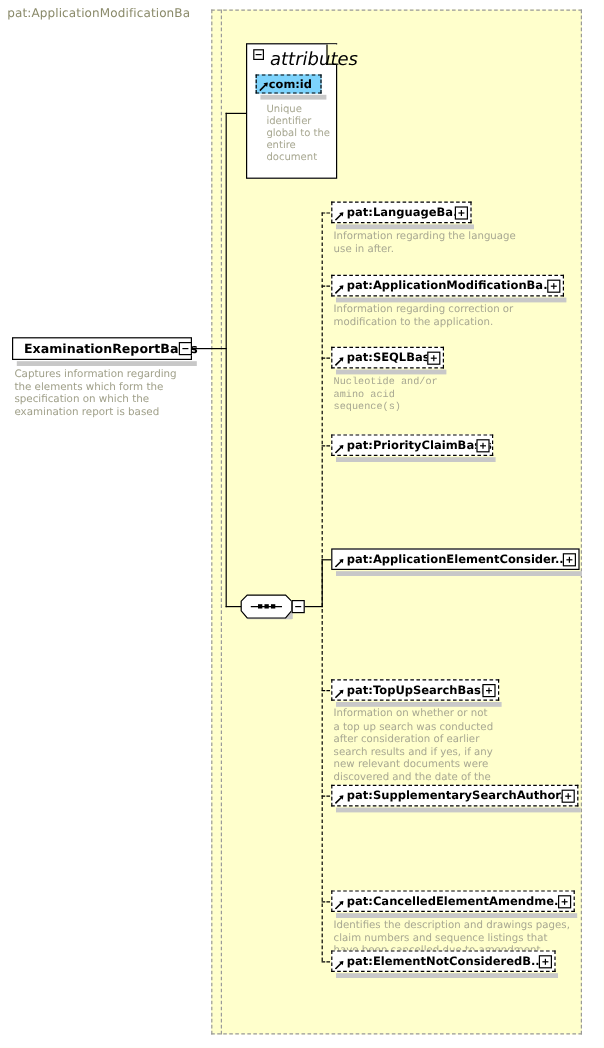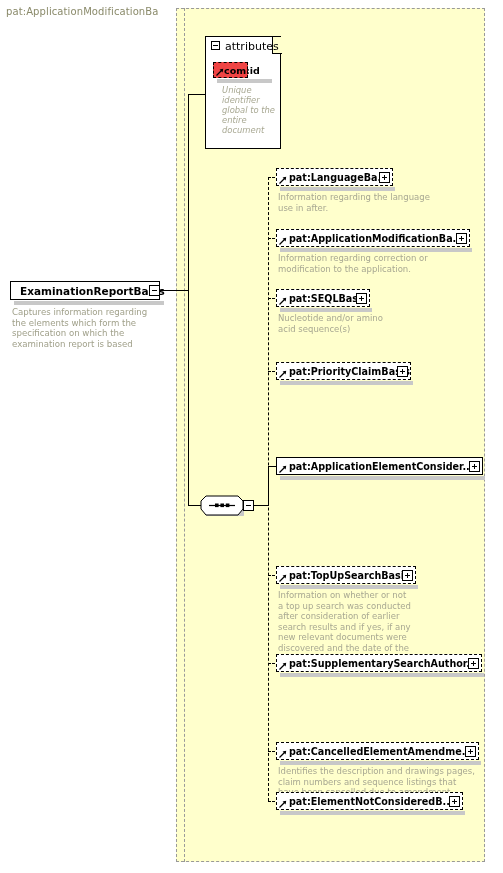--- a/index.html
+++ b/index.html
@@ -144,33 +144,34 @@
     left: 1px;
     top: 3px;
     width: 5px;
     height: 1px;
     background: #000000;
   }
   .attr-title {
     position: absolute;
     left: 19px;
     top: 3px;
-    font-size: 11px;
+    font-size: 15px;
+    font-style: italic;
     color: #000000;
     white-space: nowrap;
   }
 
   
   .attr-node {
     position: absolute;
     left: 213px;
     top: 62px;
-    width: 35px;
+    width: 55px;
     height: 16px;
-    background: #ef4444;
+    background: #7dd3fc;
     border: 1px dashed #000000;
     box-sizing: border-box;
   }
   .attr-node .shadow {
     position: absolute;
     left: 3px;
     top: 16px;
     width: 55px;
     height: 4px;
     background: #c8c8c8;
@@ -185,21 +186,20 @@
     white-space: nowrap;
   }
   .attr-desc {
     position: absolute;
     left: 222px;
     top: 85px;
     width: 56px;
     font-size: 8.4px;
     line-height: 10px;
     color: #a8a892;
-    font-style: italic;
   }
 
   
   .arrow-glyph {
     position: absolute;
     left: 2px;
     bottom: 1px;
     width: 8px;
     height: 8px;
   }
@@ -398,21 +398,21 @@
 
   <div class="el-node optional" style="left:276px; top:289px; width:94px;">
     <div class="shadow"></div>
     <svg class="arrow-glyph" viewBox="0 0 8 8">
       <path d="M0.5 7.5 L6.5 1.5" stroke="#000" stroke-width="1.3" fill="none"></path>
       <path d="M7.2 0.8 L3.6 1.4 L6.6 4.4 Z" fill="#000"></path>
     </svg>
     <div class="el-label">pat:SEQLBasis</div>
     <div class="el-plus"></div>
   </div>
-  <div class="el-desc" style="left:278px; top:313px; width:105px;">Nucleotide and/or amino acid sequence(s)</div>
+  <div class="el-desc" style="left:278px; top:313px; width:105px;font-family:Liberation Mono, monospace;">Nucleotide and/or amino acid sequence(s)</div>
 
   <div class="el-node optional" style="left:276px; top:362px; width:135px;">
     <div class="shadow"></div>
     <svg class="arrow-glyph" viewBox="0 0 8 8">
       <path d="M0.5 7.5 L6.5 1.5" stroke="#000" stroke-width="1.3" fill="none"></path>
       <path d="M7.2 0.8 L3.6 1.4 L6.6 4.4 Z" fill="#000"></path>
     </svg>
     <div class="el-label">pat:PriorityClaimBasis</div>
     <div class="el-plus"></div>
   </div>

